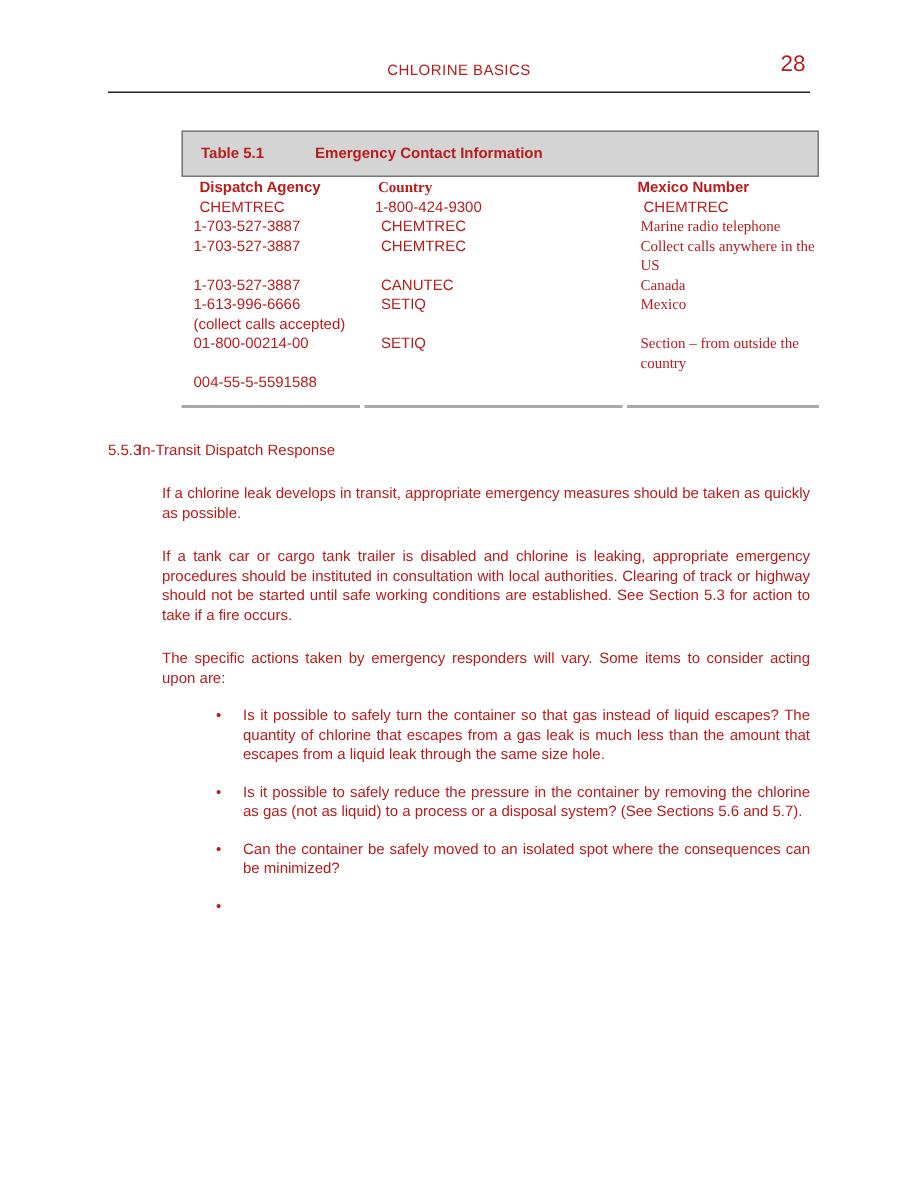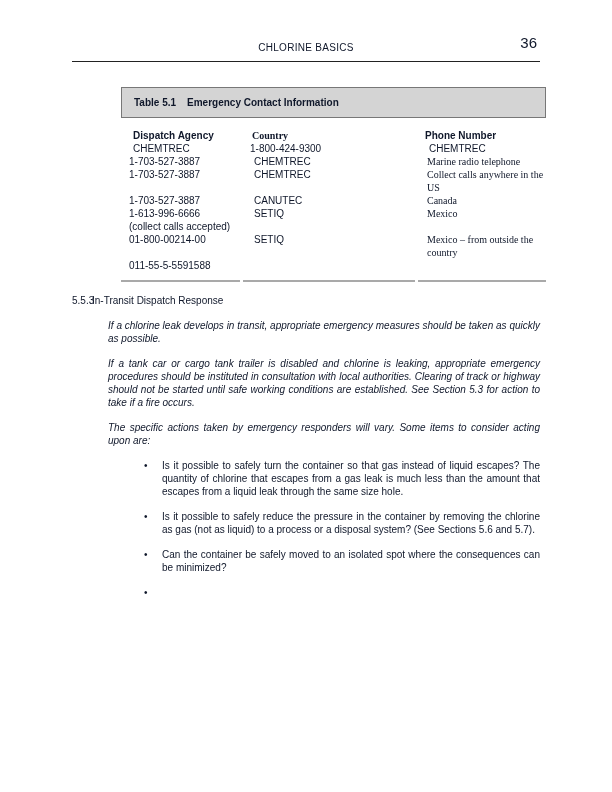--- a/index.html
+++ b/index.html
@@ -1,77 +1,77 @@
 <!DOCTYPE html>
 <html><head>
 <meta charset="utf-8">
 <style>
   html, body { margin:0; padding:0; background:#ffffff; }
   .page {
     position:relative; width:612px; height:792px; background:#ffffff;
-    font-family:"Liberation Sans", sans-serif; color:#0f172a; overflow:hidden;
+    font-family:"Liberation Sans", sans-serif; color:#b91c1c; overflow:hidden;
   }
 
   
   .hdr { position:absolute; top:37px; left:72px; width:468px; height:24px;
          border-bottom:1px solid #222; }
   .hdr-title { position:absolute; left:0; right:0; top:5px; text-align:center;
                font-size:10px; letter-spacing:0.3px; }
   .hdr-page  { position:absolute; right:3px; top:-3px; font-size:15px; }
 
   
   .tbl { position:absolute; top:87px; left:121px; width:425px; font-size:10px; }
   .tbl-caption {
     box-sizing:border-box; height:31px; border:1px solid #777; background:#d4d4d4;
     display:flex; align-items:center; padding-left:12px; font-weight:bold;
   }
-  .cap-title { margin-left:11px; }
+  .cap-title { margin-left:34px; }
   .tbl-grid { display:grid; grid-template-columns:121px 175px 129px;
-              margin-top:11px; line-height:13px; }
+              margin-top:1px; line-height:13px; }
   .cell { white-space:pre-line; }
   .c1 { padding-left:12px; }
   .c2 { padding-left:10px;font-family:Liberation Serif, serif; }
   .c3 { padding-left:8px; }
   .th { font-weight:bold; }
   .tbl-bottom { display:flex; gap:3px; margin-top:8px; }
   .tbl-bottom .seg { height:0; border-top:2px solid #a9a9a9; }
   .seg1 { width:119px; } .seg2 { width:172px; } .seg3 { width:128px; }
 
   
   .section { position:absolute; top:294px; left:72px; width:468px;
              font-size:10px; line-height:13px; }
   .sec-head { margin-bottom:12px; }
   .sec-num { display:inline-block; width:20px; }
-  p.body { margin:4px 0 12px 36px; width:432px; text-align:justify;font-style:italic; }
+  p.body { margin:16px 0 12px 36px; width:432px; text-align:justify; }
   ul.bullets { list-style:none; margin:12px 0 0 0; padding:0 0 0 72px; }
   ul.bullets li { position:relative; box-sizing:border-box; width:396px;
                   padding-left:18px; margin-bottom:12px; text-align:justify; }
   ul.bullets li:last-child { margin-bottom:0; }
   .dot { position:absolute; left:0; top:0; }
 </style>
 </head>
 <body>
 
 <div class="page">
 
   <div class="hdr">
     <div class="hdr-title">CHLORINE BASICS</div>
-    <div class="hdr-page">36</div>
+    <div class="hdr-page">28</div>
   </div>
 
   <div class="tbl">
     <div class="tbl-caption" style="background: rgb(212, 212, 212);">
       <span class="cap-label">Table 5.1</span>
       <span class="cap-title">Emergency Contact Information</span>
     </div>
 
     <div class="tbl-grid">
       <div class="cell c1 th">Dispatch Agency</div>
       <div class="cell c2 th">Country</div>
-      <div class="cell c3 th">Phone Number</div>
+      <div class="cell c3 th">Mexico Number</div>
 
       <div class="cell c1">CHEMTREC</div>
       <div class="cell c3">1-800-424-9300</div>
 
       <div class="cell c1">CHEMTREC</div>
       <div class="cell c3">1-703-527-3887</div>
 
       <div class="cell c1">CHEMTREC</div>
       <div class="cell c2">Marine radio telephone</div>
       <div class="cell c3">1-703-527-3887</div>
@@ -83,23 +83,23 @@
       <div class="cell c1">CANUTEC</div>
       <div class="cell c2">Canada</div>
       <div class="cell c3">1-613-996-6666
 (collect calls accepted)</div>
 
       <div class="cell c1">SETIQ</div>
       <div class="cell c2">Mexico</div>
       <div class="cell c3">01-800-00214-00</div>
 
       <div class="cell c1">SETIQ</div>
-      <div class="cell c2">Mexico – from outside the
+      <div class="cell c2">Section – from outside the
 country</div>
-      <div class="cell c3">011-55-5-5591588</div>
+      <div class="cell c3">004-55-5-5591588</div>
     </div>
 
     <div class="tbl-bottom">
       <div class="seg seg1" style="border-top-color: rgb(169, 169, 169);"></div>
       <div class="seg seg2" style="border-top-color: rgb(169, 169, 169);"></div>
       <div class="seg seg3" style="border-top-color: rgb(169, 169, 169);"></div>
     </div>
   </div>
 
   <div class="section">

